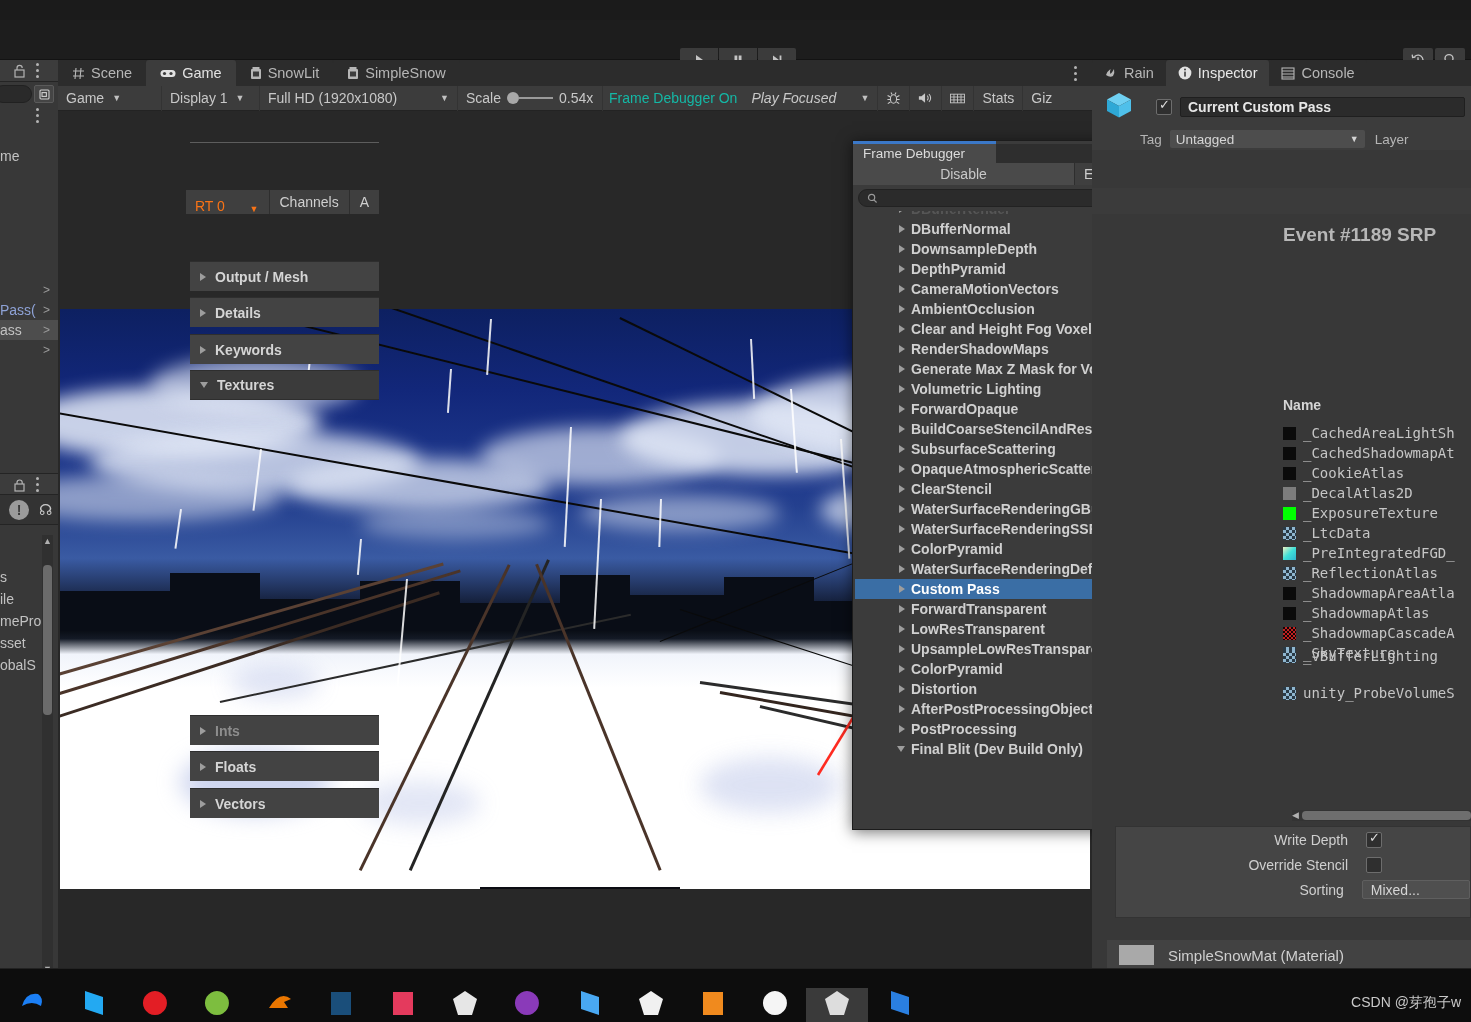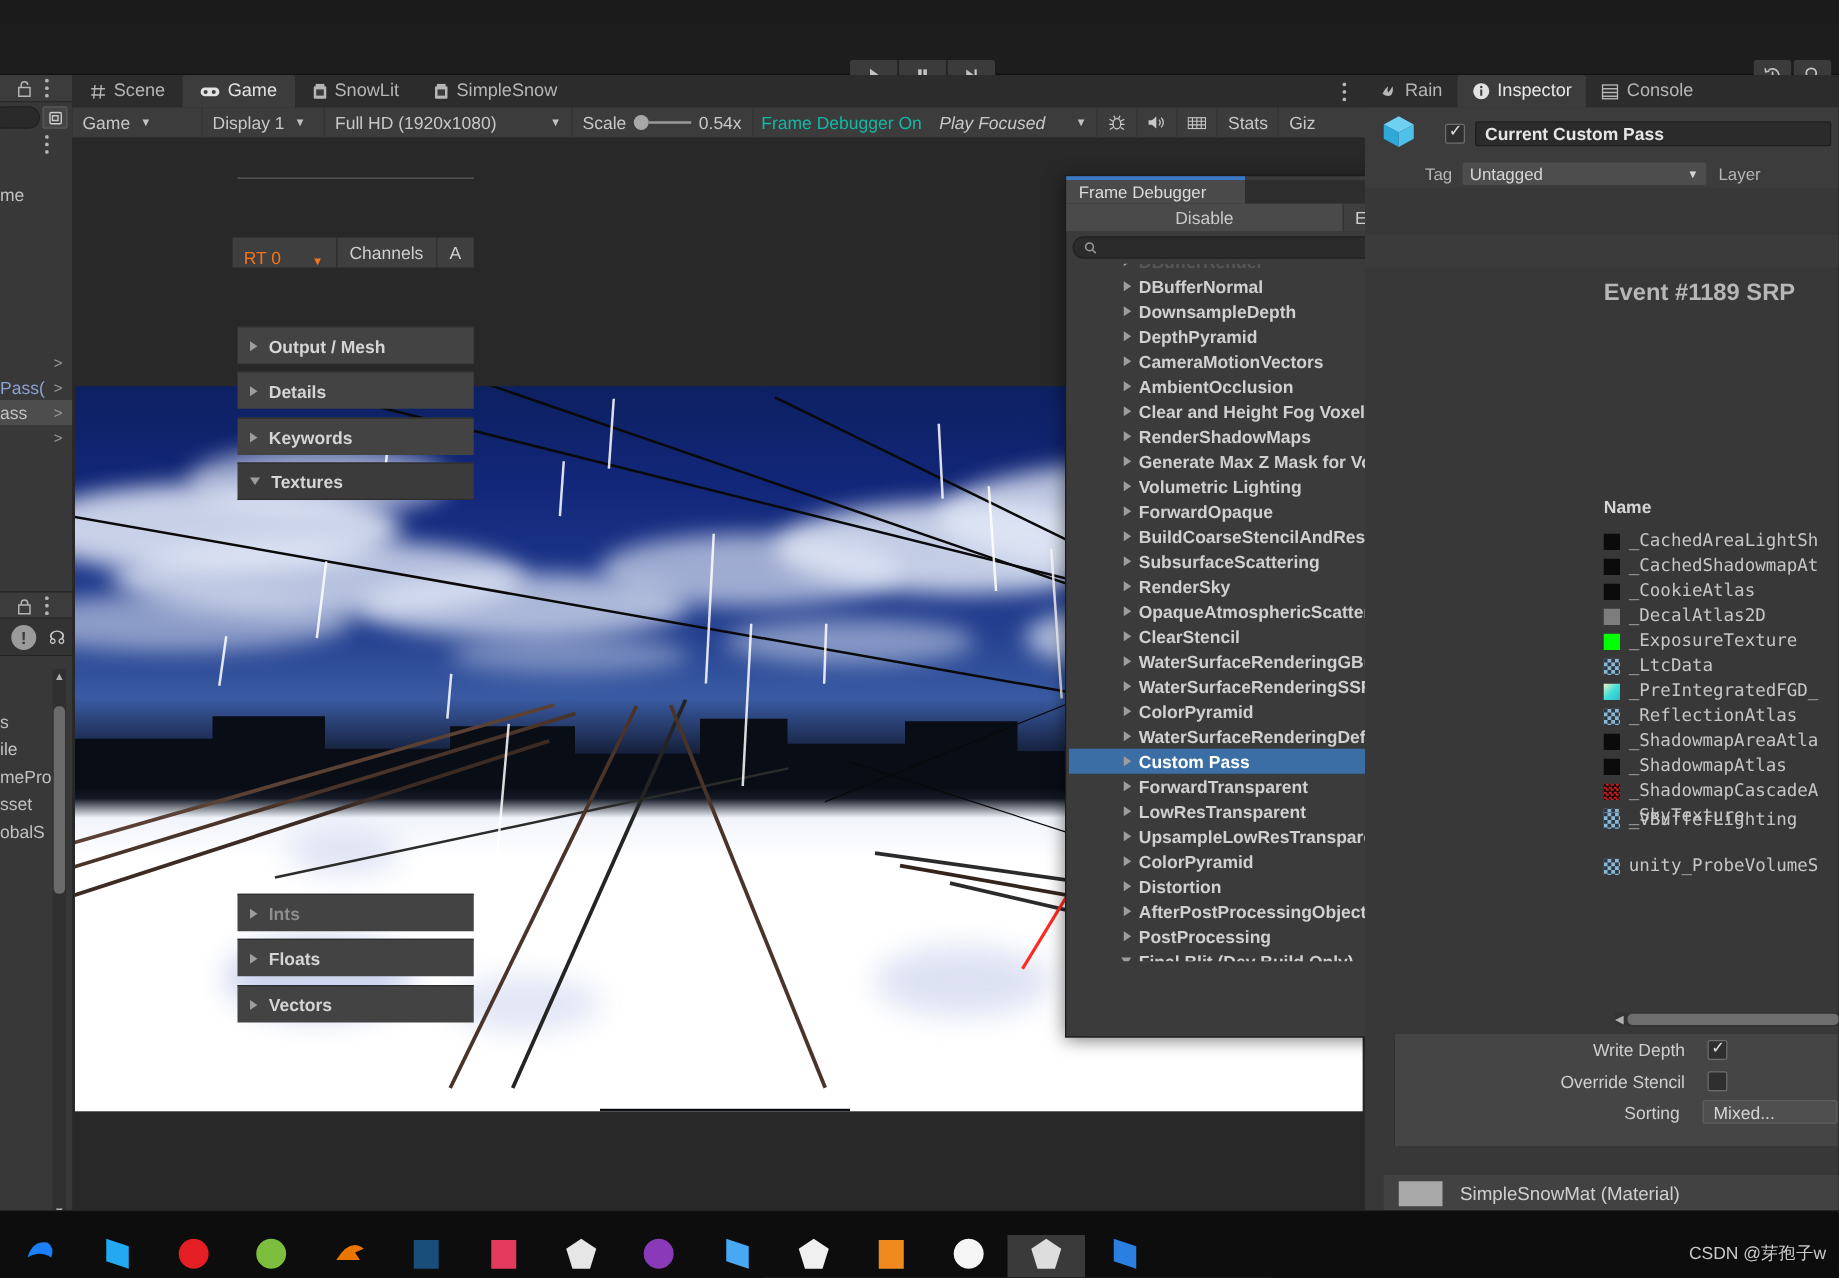--- a/index.html
+++ b/index.html
@@ -744,25 +744,20 @@
           <span class="lbl">BuildCoarseStencilAndResolveIfNeeded</span>
           <span class="cnt">1</span>
         </div>
         <div class="fd-row">
           <span class="tri"></span>
           <span class="lbl">SubsurfaceScattering</span>
           <span class="cnt">3</span>
         </div>
         <div class="fd-row">
           <span class="tri"></span>
-          <span class="lbl">RenderSky</span>
-          <span class="cnt">2</span>
-        </div>
-        <div class="fd-row">
-          <span class="tri"></span>
           <span class="lbl">OpaqueAtmosphericScattering</span>
           <span class="cnt">1</span>
         </div>
         <div class="fd-row">
           <span class="tri"></span>
           <span class="lbl">ClearStencil</span>
           <span class="cnt">1</span>
         </div>
         <div class="fd-row">
           <span class="tri"></span>

